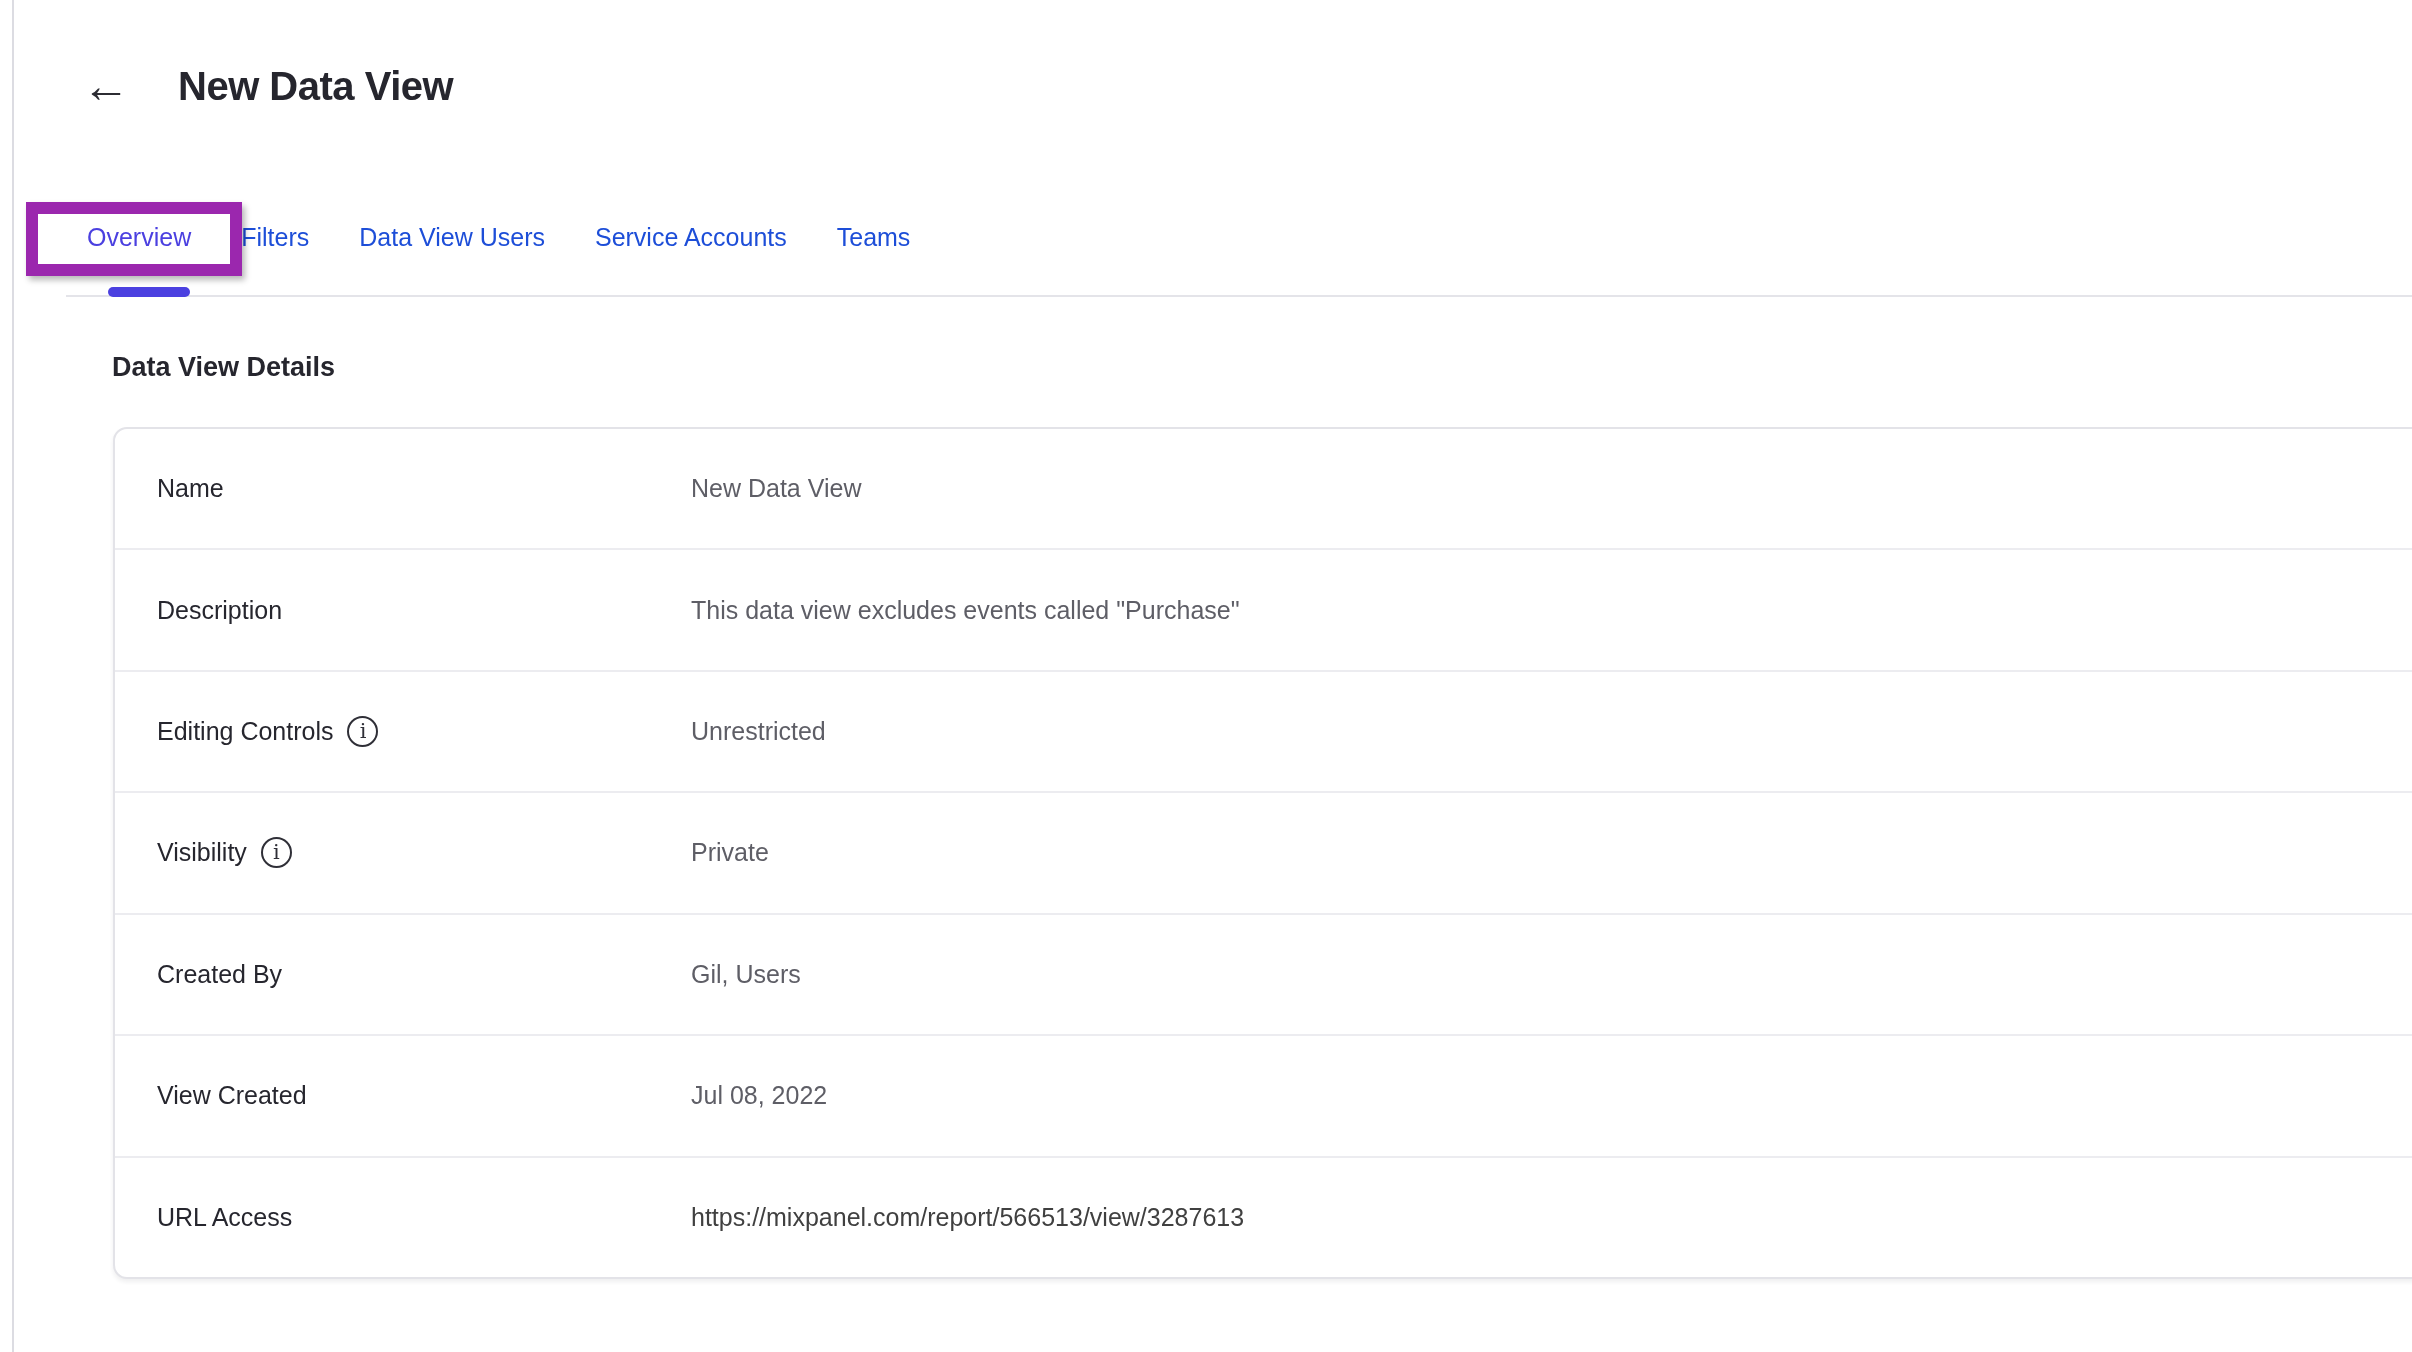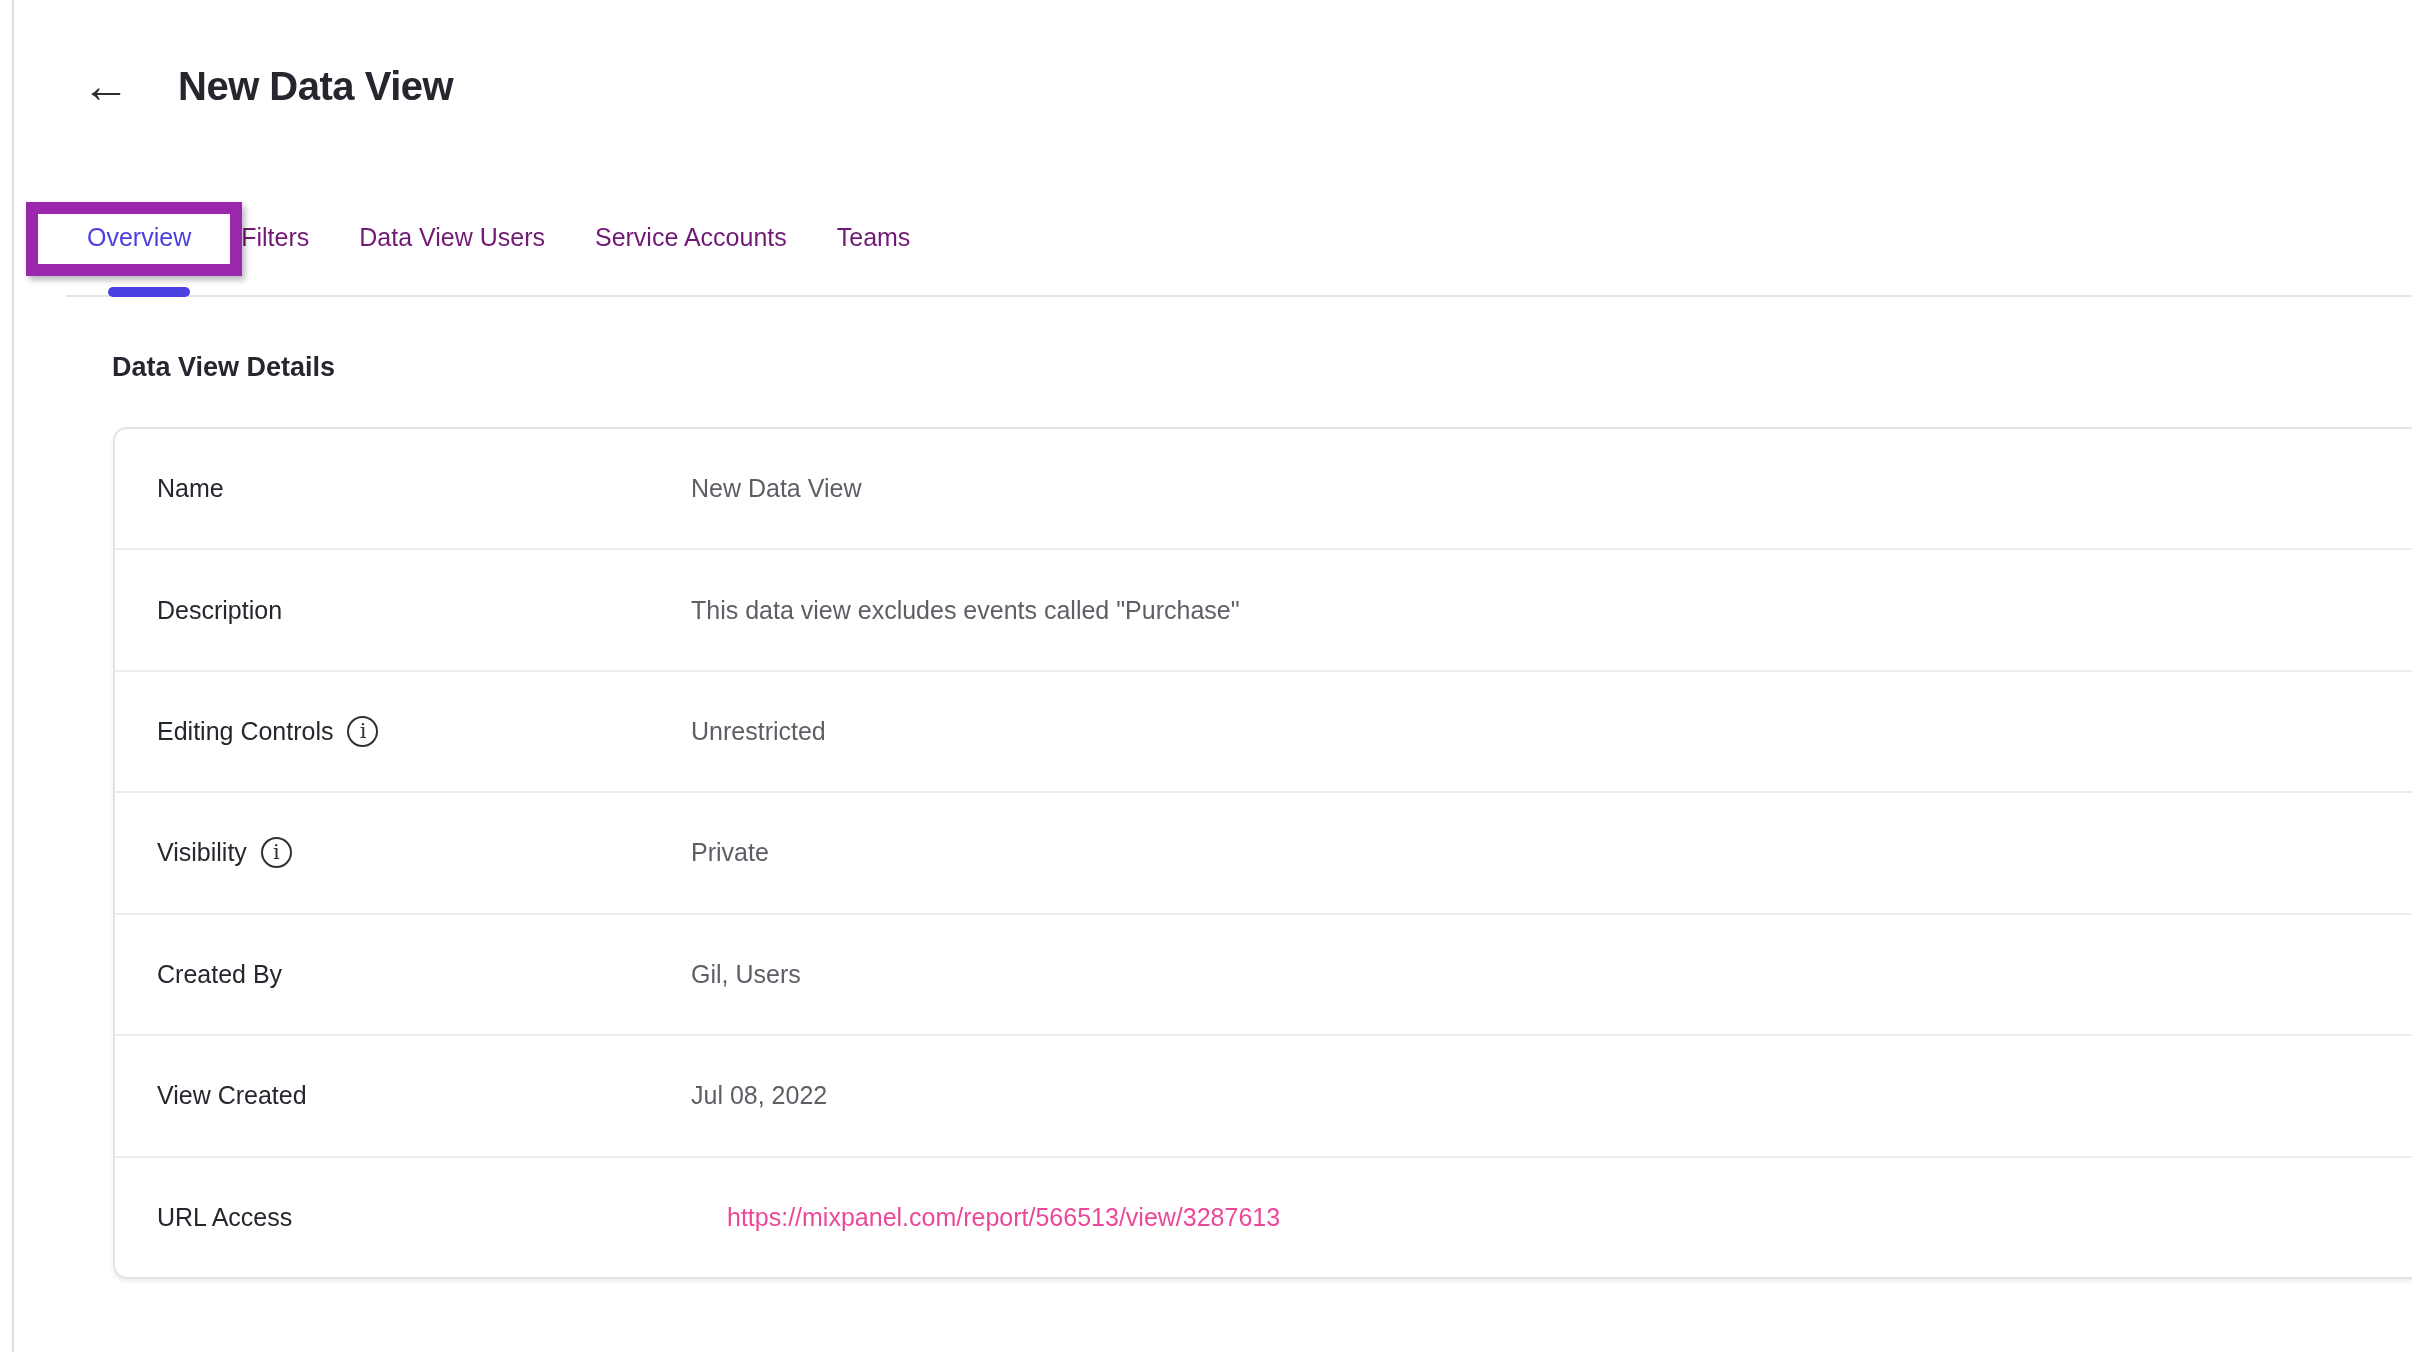--- a/index.html
+++ b/index.html
@@ -25,21 +25,21 @@
     position: absolute; left: 178px; top: 64px;
     font-size: 40px; font-weight: 700; color: #26262e;
     letter-spacing: -0.5px;
   }
   
   .tabs {
     position: absolute; left: 62px; top: 218px;
     display: flex; align-items: center;
   }
   .tab {
-    padding: 0 25px; font-size: 25px; color: #701a75;
+    padding: 0 25px; font-size: 25px; color: #1d4ed8;
     cursor: pointer; white-space: nowrap; line-height: 38px;
   }
   .tab.active { color: #4b40e0; }
   .tab-divider {
     position: absolute; left: 66px; right: 0; top: 295px;
     height: 2px; background: #e4e4e9;
   }
   .tab-indicator {
     position: absolute; left: 108px; top: 287px;
     width: 82px; height: 10px; border-radius: 6px;
@@ -83,21 +83,21 @@
     width: 31px; height: 31px; box-sizing: border-box;
     border: 2.5px solid #2f2f37; border-radius: 50%;
     display: flex; align-items: center; justify-content: center;
     font-family: "DejaVu Serif", serif;
     font-size: 21px; color: #2f2f37; line-height: 1;
     cursor: pointer; flex-shrink: 0;
   }
   .row-value {
     font-size: 25px; color: #5e5e66; white-space: nowrap;
   }
-  .row-value.link { color: #ec4899; cursor: pointer; margin-left: 36px; }
+  .row-value.link { color: #404040; cursor: pointer; }
 </style>
 </head>
 <body>
 
 <div class="left-sliver"></div>
 
 <div class="back-arrow">←</div>
 <h1 class="page-title" style="margin:0;">New Data View</h1>
 
 <div class="tabs">

